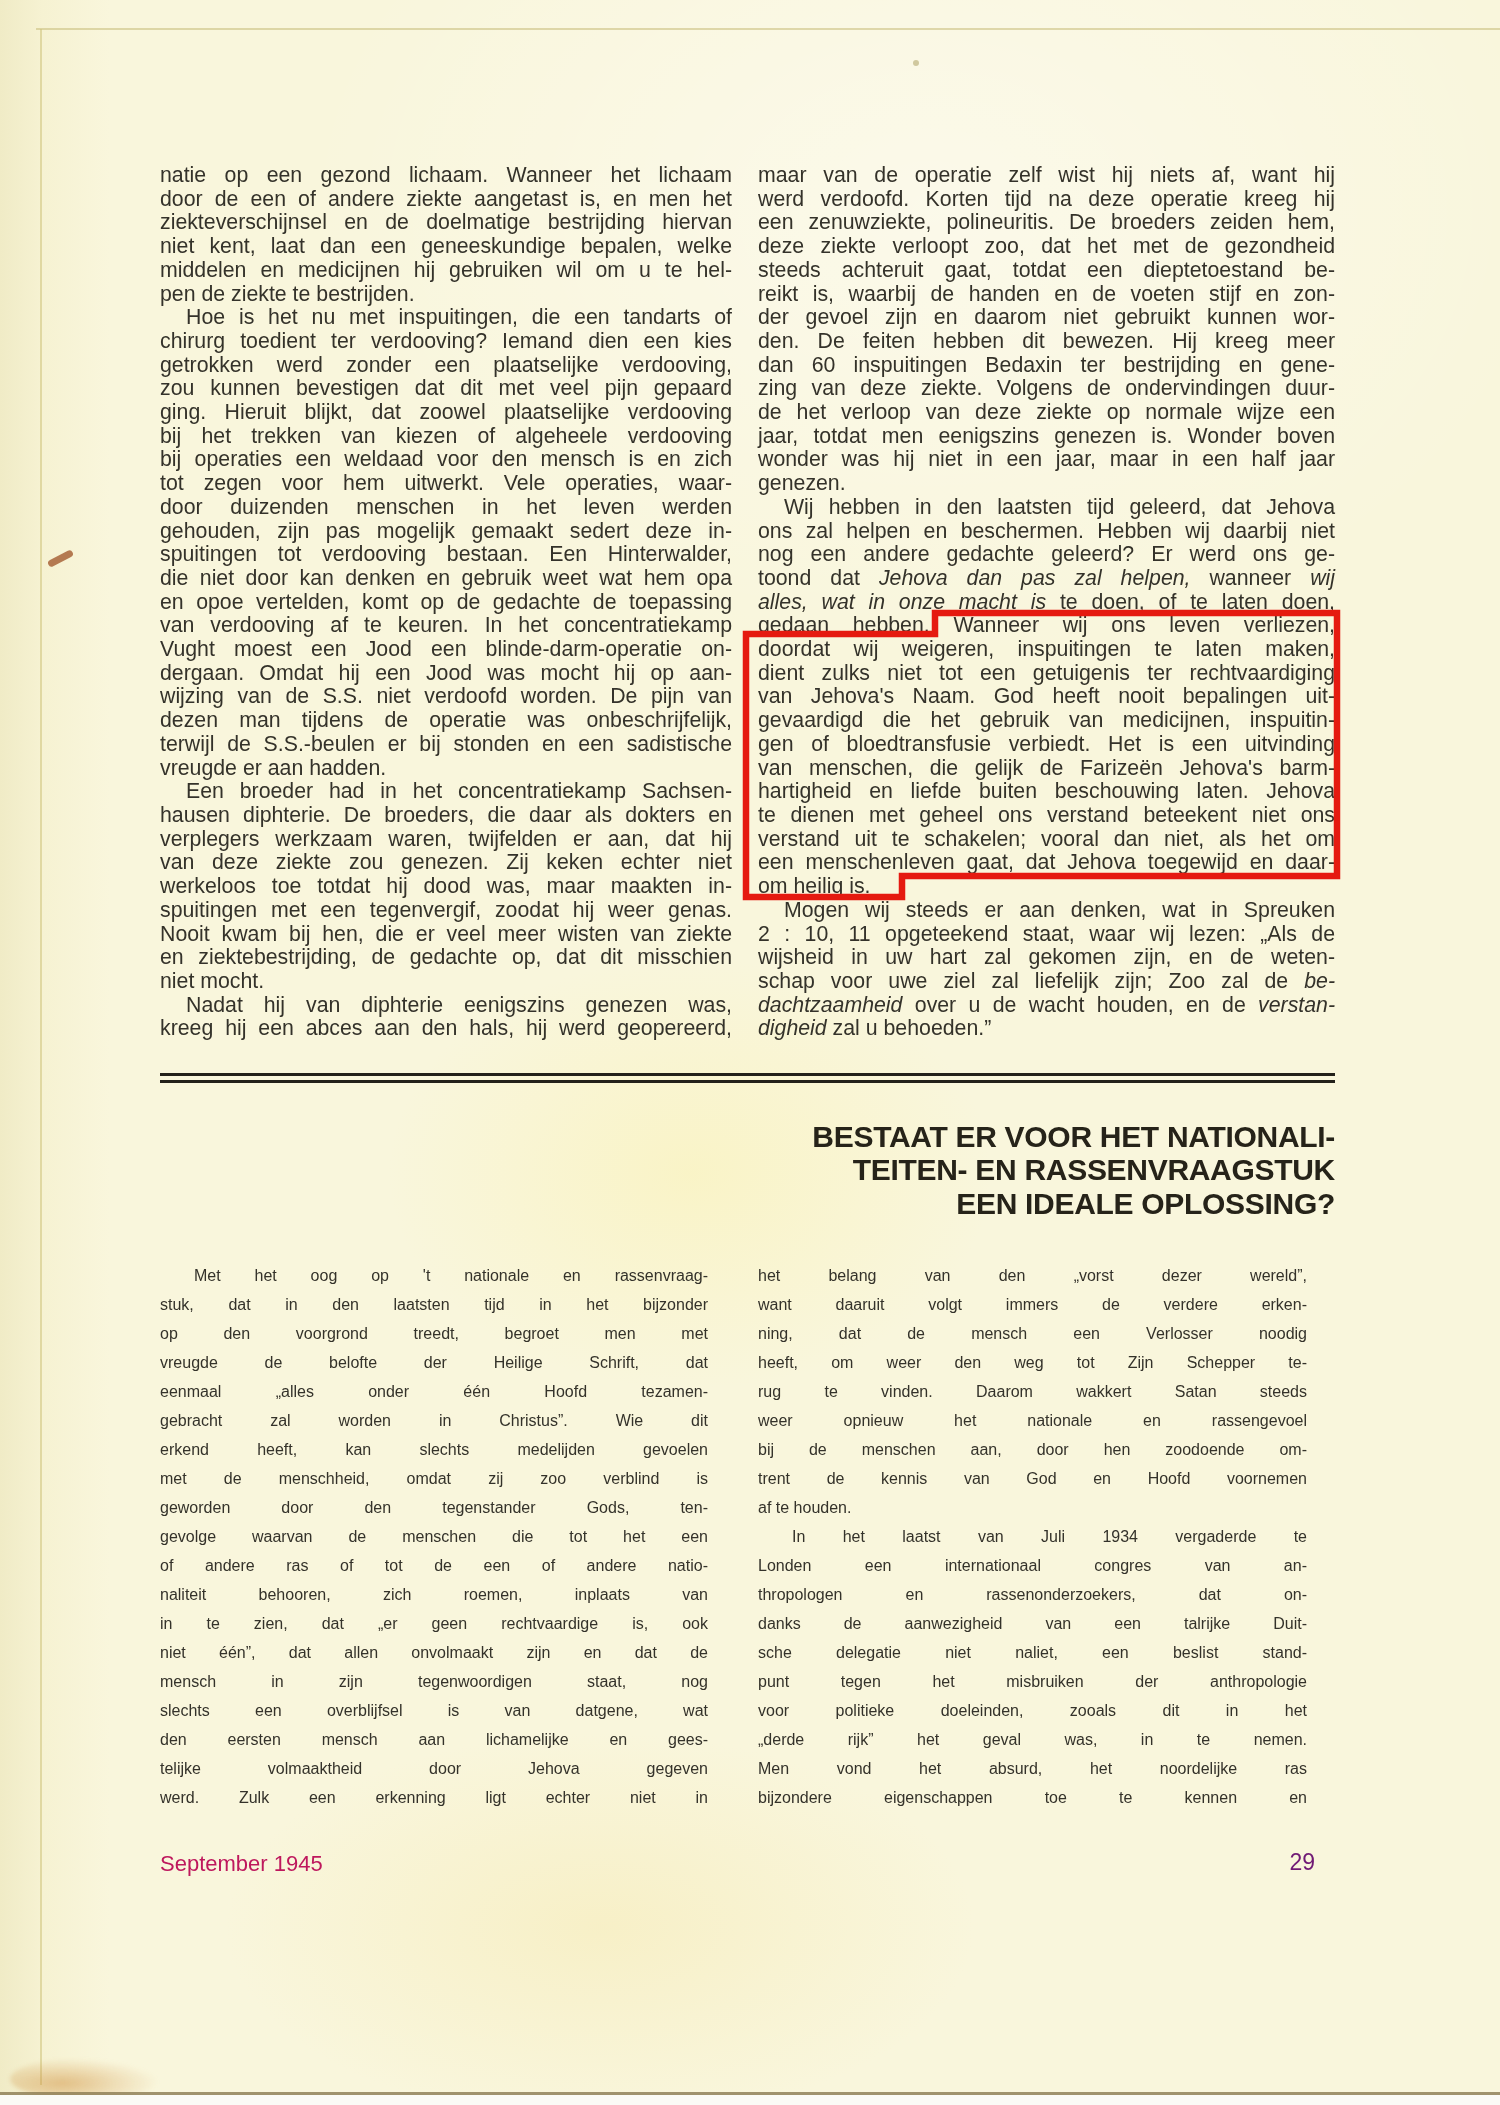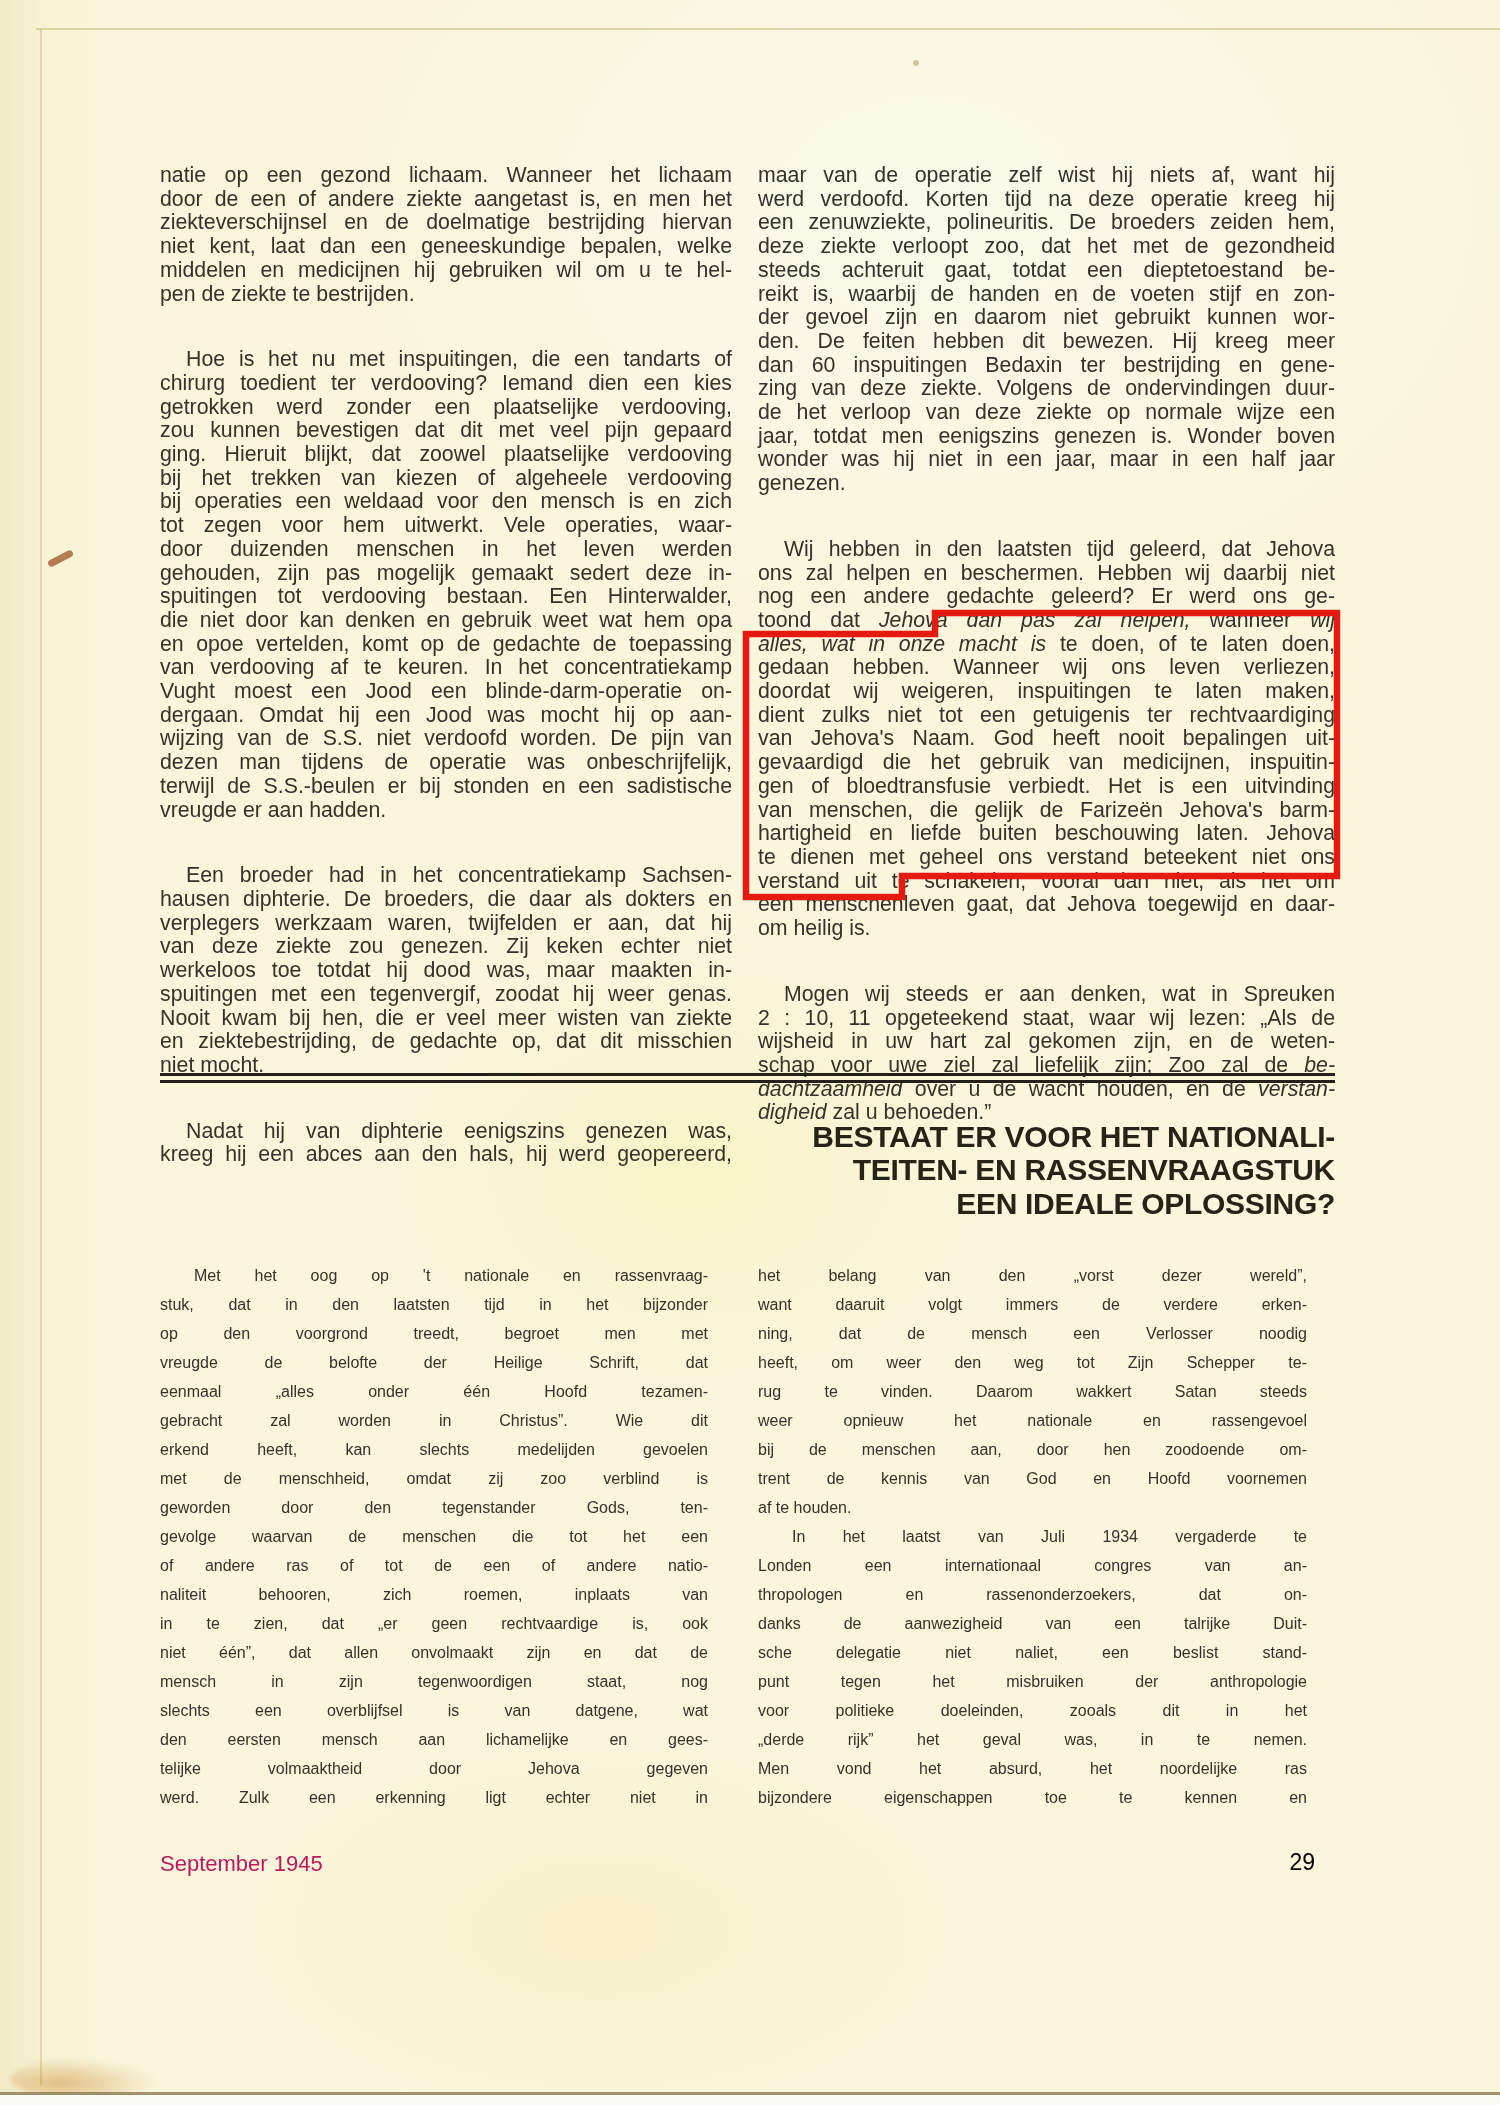--- a/index.html
+++ b/index.html
@@ -27,31 +27,31 @@
   
   .col{position:absolute;color:#34322a;}
   .s1{font-size:21.3px;line-height:23.7px;}
   .s2{font-size:16px;line-height:29px;}
   #s1c1{left:160px;top:164px;width:572px;}
   #s1c2{left:758px;top:164px;width:577px;}
   #s2c1{left:160px;top:1261px;width:548px;}
   #s2c2{left:758px;top:1261px;width:549px;}
   .ln{text-align:justify;text-align-last:justify;white-space:normal;}
   .ln.end{text-align-last:left;}
-  .s1 .ind{text-indent:26px;margin-top:42px;}
+  .s1 .ind{text-indent:26px;}
   .s2 .ind{text-indent:34px;}
   .it{font-style:italic;}
 
   
   #rule{position:absolute;left:160px;top:1073px;width:1175px;height:10px;box-sizing:border-box;
         border-top:3px solid #23211a;border-bottom:3px solid #23211a;}
   #heading{position:absolute;left:160px;top:1120px;width:1175px;text-align:right;
            font-weight:bold;font-size:30px;line-height:33.4px;color:#262319;letter-spacing:-0.3px;}
   #footer-date{position:absolute;left:160px;top:1851px;font-size:22px;color:#be185d;}
-  #footer-page{position:absolute;left:1215px;top:1849px;width:100px;text-align:right;font-size:23px;color:#000000;}
+  #footer-page{position:absolute;left:1215px;top:1849px;width:100px;text-align:right;font-size:23px;color:#701a75;}
 
   
   #overlay{position:absolute;left:0;top:0;width:1500px;height:2105px;pointer-events:none;}
 </style>
 </head>
 <body>
 
 <div id="scan">
   <div id="paper"></div>
 

